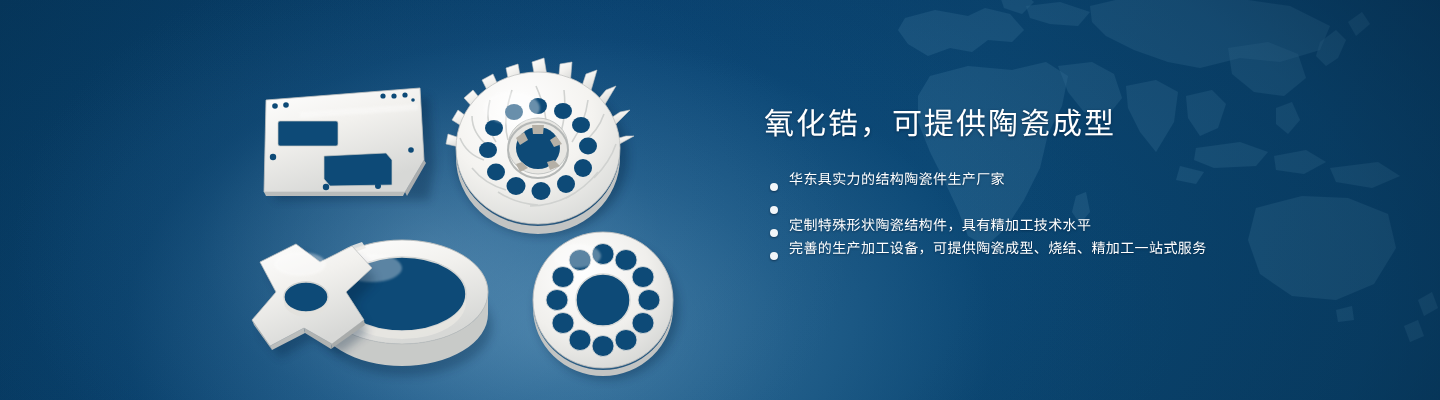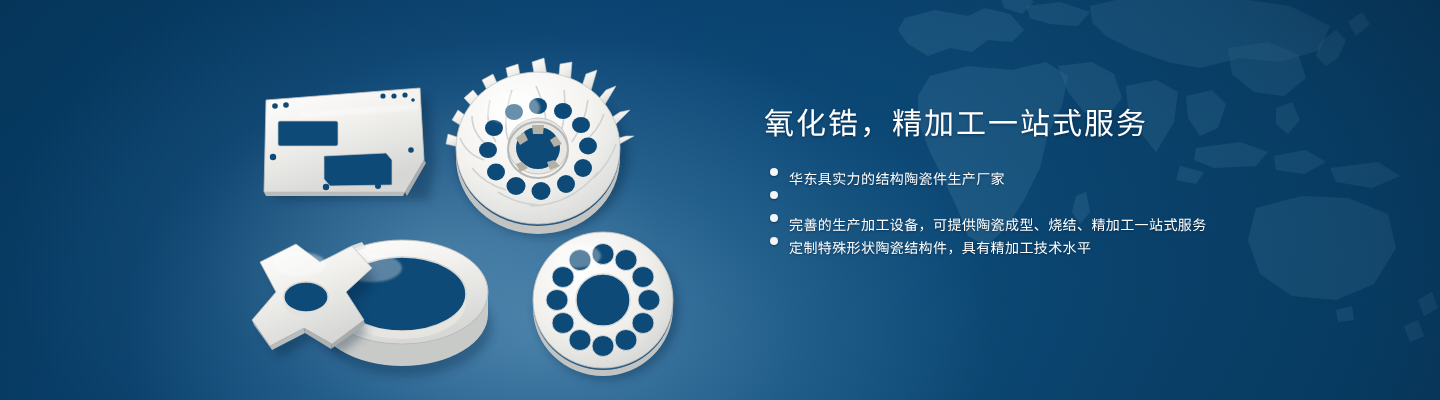--- a/index.html
+++ b/index.html
@@ -74,21 +74,21 @@
     text-shadow: 0 1px 3px rgba(0,24,48,0.55);
     white-space: nowrap;
   }
   .bullets {
     list-style: none;
     margin: 24px 0 0 6px;
     padding: 0;
   }
   .bullet {
     display: flex;
-    align-items: flex-start;
+    align-items: flex-end;
     height: 23px;
     margin: 0 0 0 0;
   }
   .dot {
     flex: 0 0 auto;
     width: 8px;
     height: 8px;
     border-radius: 50%;
     background: #f2f6f9;
     margin-right: 11px;
@@ -337,33 +337,33 @@
           <ellipse cx="-40" cy="-23" rx="11" ry="10.5"></ellipse>
           <ellipse cx="-23" cy="-40" rx="11" ry="10.5"></ellipse>
         </g>
 
         <ellipse cx="-26" cy="-44" rx="24" ry="12" fill="#ffffff" opacity="0.32" filter="url(#soft)"></ellipse>
       </g>
     </svg>
   </div>
 
   <div class="copy">
-    <h1 class="headline">氧化锆，精加工一站式服务</h1>
+    <h1 class="headline">氧化锆，可提供陶瓷成型</h1>
     <ul class="bullets">
       <li class="bullet">
         <span class="dot"></span>
         <span class="bullet-text">华东具实力的结构陶瓷件生产厂家</span>
       </li>
       <li class="bullet">
         <span class="dot"></span>
       </li>
       <li class="bullet">
         <span class="dot"></span>
-        <span class="bullet-text">完善的生产加工设备，可提供陶瓷成型、烧结、精加工一站式服务</span>
+        <span class="bullet-text">定制特殊形状陶瓷结构件，具有精加工技术水平</span>
       </li>
       <li class="bullet">
         <span class="dot"></span>
-        <span class="bullet-text">定制特殊形状陶瓷结构件，具有精加工技术水平</span>
+        <span class="bullet-text">完善的生产加工设备，可提供陶瓷成型、烧结、精加工一站式服务</span>
       </li>
     </ul>
   </div>
 
 </div>
 
 </body></html>

